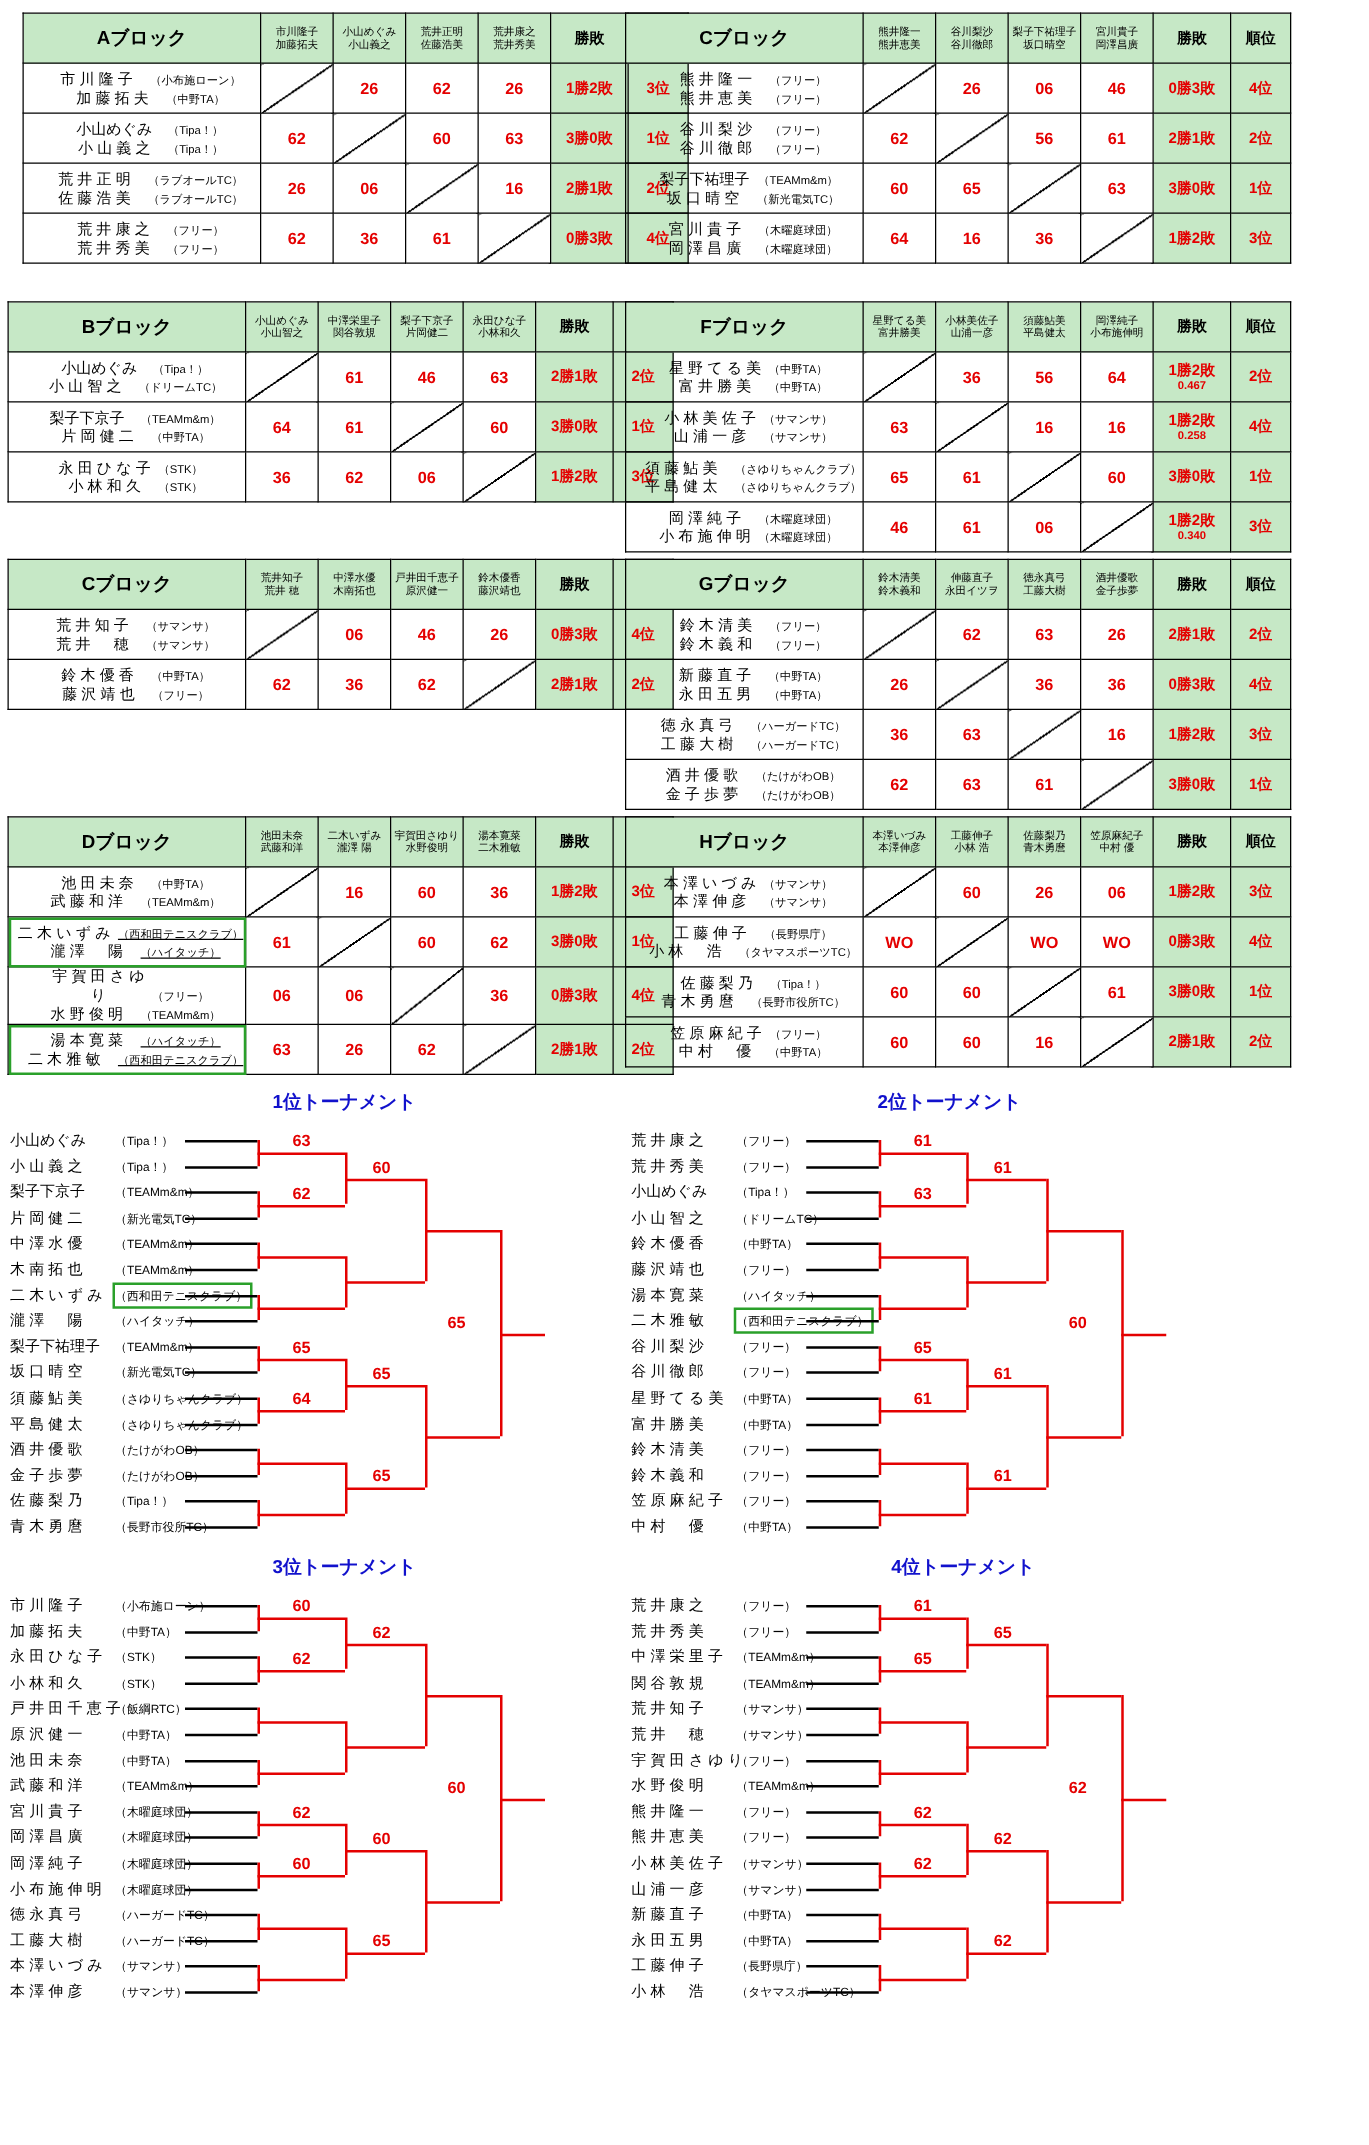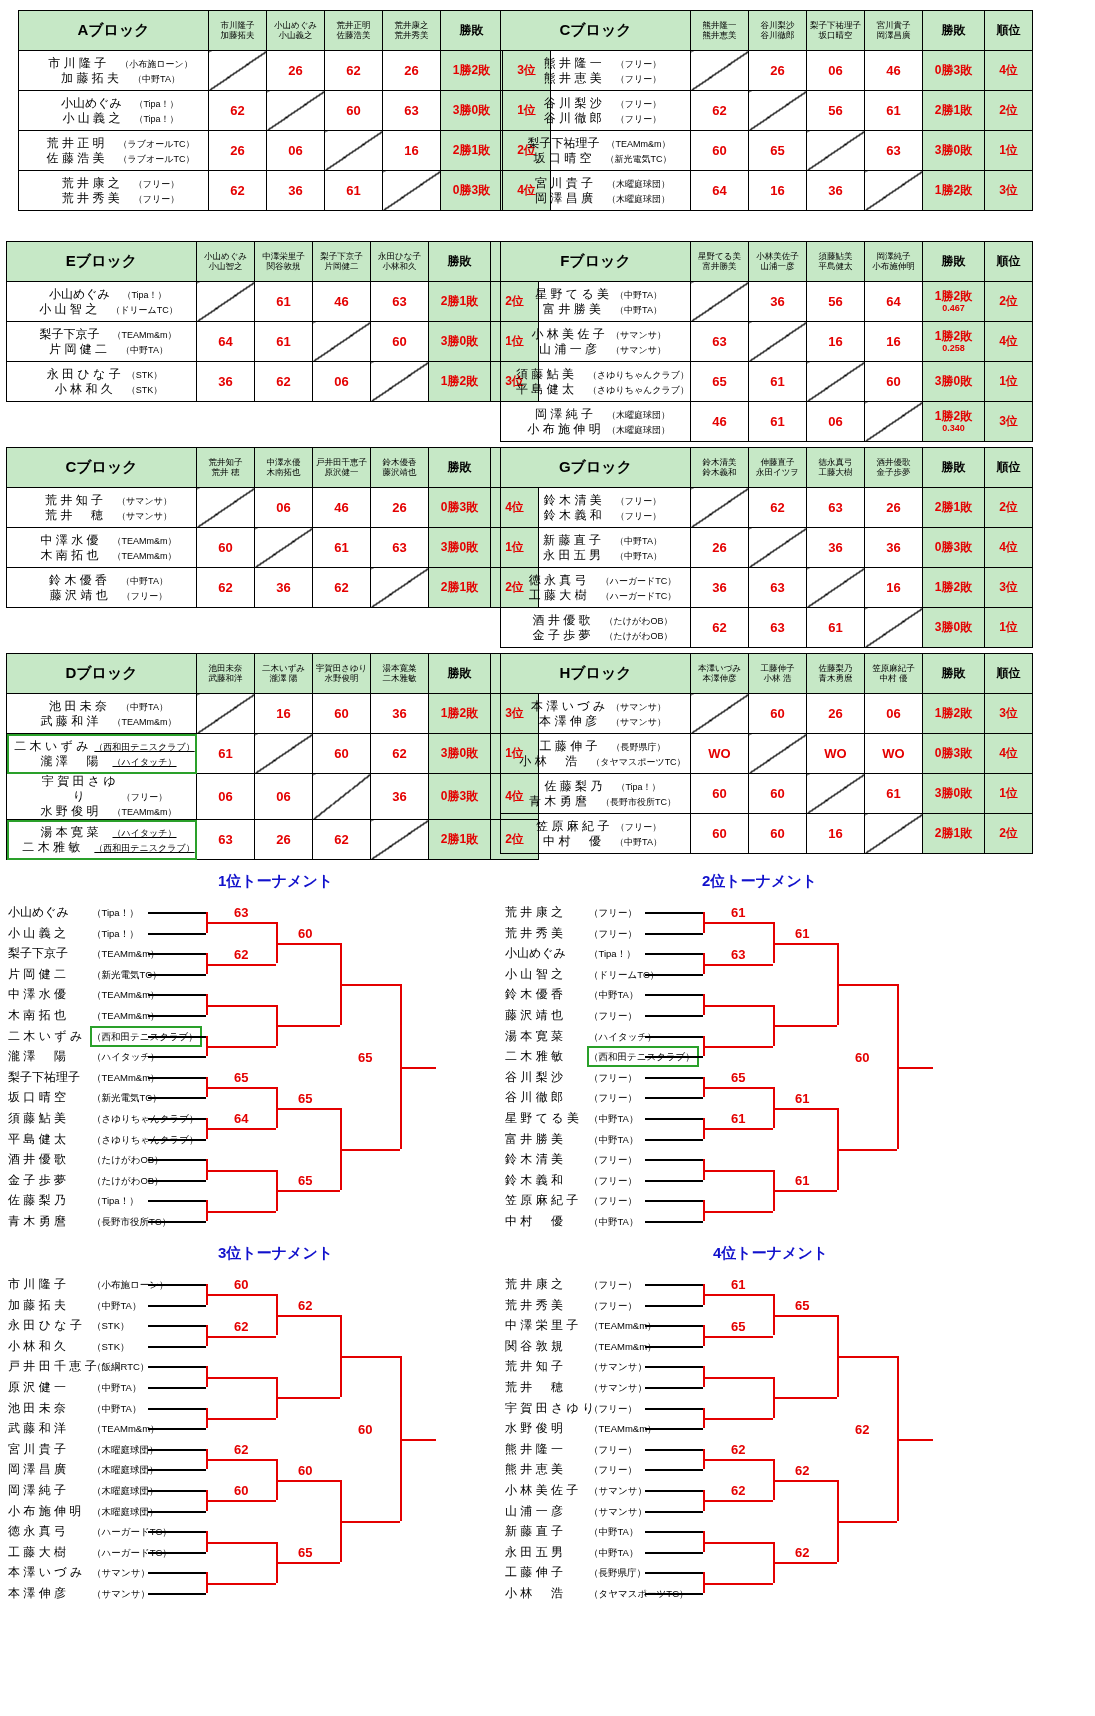--- a/index.html
+++ b/index.html
@@ -170,21 +170,21 @@
           <col style="width:190px">
           <col style="width:58px">
           <col style="width:58px">
           <col style="width:58px">
           <col style="width:58px">
           <col style="width:62px">
           <col style="width:48px">
         </colgroup>
         <tbody>
           <tr style="height:40px">
-            <td class="blockname">Eブロック</td>
+            <td class="blockname">Bブロック</td>
             <td class="opp">小山めぐみ<br>小山智之</td>
             <td class="opp">中澤栄里子<br>関谷敦規</td>
             <td class="opp">梨子下京子<br>片岡健二</td>
             <td class="opp">永田ひな子<br>小林和久</td>
             <td class="hdr">勝敗</td>
             <td class="hdr">順位</td>
           </tr>
           <tr style="height:40px">
             <td class="namecell"><span class="nm">小山めぐみ</span><span class="aff">（Tipa！）</span><br><span class="nm">小 山 智 之</span><span class="aff">（ドリームTC）</span></td>
             <td class="diag"></td>
@@ -293,29 +293,20 @@
             <td class="hdr">順位</td>
           </tr>
           <tr style="height:40px">
             <td class="namecell"><span class="nm">荒 井 知 子</span><span class="aff">（サマンサ）</span><br><span class="nm">荒 井 　 穂</span><span class="aff">（サマンサ）</span></td>
             <td class="diag"></td>
             <td class="score">06</td>
             <td class="score">46</td>
             <td class="score">26</td>
             <td class="wl"><span class="res">0勝3敗</span></td>
             <td class="rank"><span class="res">4位</span></td>
-          </tr>
-          <tr style="height:40px">
-            <td class="namecell"><span class="nm">中 澤 水 優</span><span class="aff">（TEAMm&amp;m）</span><br><span class="nm">木 南 拓 也</span><span class="aff">（TEAMm&amp;m）</span></td>
-            <td class="score">60</td>
-            <td class="diag"></td>
-            <td class="score">61</td>
-            <td class="score">63</td>
-            <td class="wl"><span class="res">3勝0敗</span></td>
-            <td class="rank"><span class="res">1位</span></td>
           </tr>
           <tr style="height:40px">
             <td class="namecell"><span class="nm">鈴 木 優 香</span><span class="aff">（中野TA）</span><br><span class="nm">藤 沢 靖 也</span><span class="aff">（フリー）</span></td>
             <td class="score">62</td>
             <td class="score">36</td>
             <td class="score">62</td>
             <td class="diag"></td>
             <td class="wl"><span class="res">2勝1敗</span></td>
             <td class="rank"><span class="res">2位</span></td>
           </tr>

